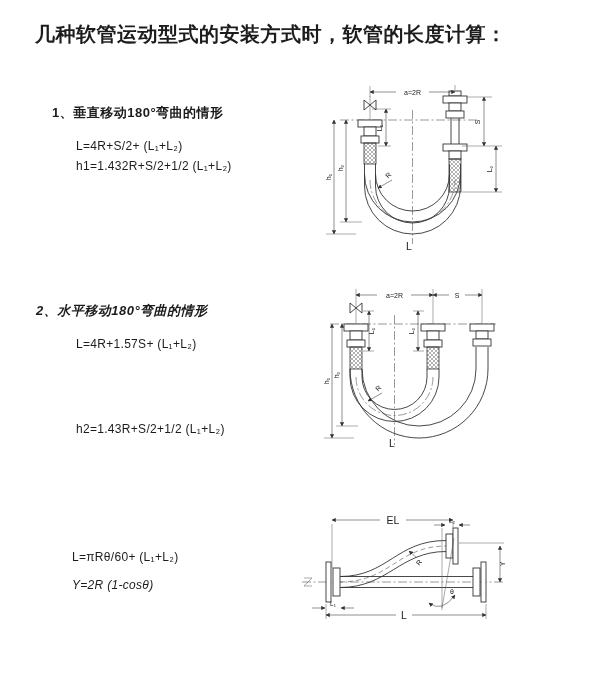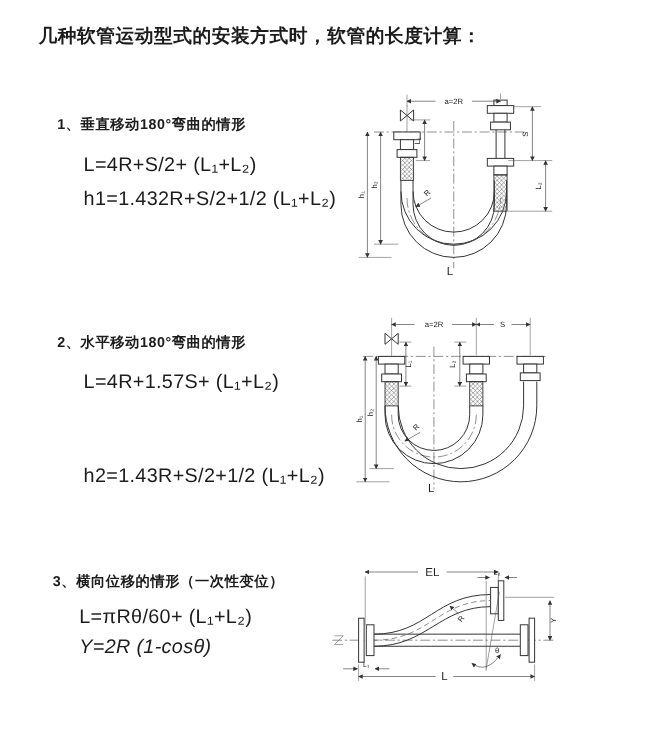--- a/index.html
+++ b/index.html
@@ -1,21 +1,21 @@
 <!DOCTYPE html>
 <html><head>
 <meta charset="utf-8">
 <style>
   * { margin:0; padding:0; box-sizing:border-box; }
   html,body { width:600px; height:675px; background:#ffffff; overflow:hidden;
               font-family:"Liberation Sans","DejaVu Sans",sans-serif; color:#1c1c1c; }
   .page { position:relative; width:600px; height:675px; background:#fff; }
-  .doc-title { position:absolute; left:35px; top:21px; font-size:17px; font-weight:600; letter-spacing:0.5px; }
+  .doc-title { position:absolute; left:35px; top:21px; font-size:20px; font-weight:600; letter-spacing:0.5px; }
   .sec-heading { position:absolute; font-size:13px; font-weight:600; letter-spacing:0.5px; }
-  .formula { position:absolute; font-size:18px; font-weight:500; letter-spacing:0.3px; }
+  .formula { position:absolute; font-size:12px; font-weight:500; letter-spacing:0.3px; }
   svg { position:absolute; overflow:visible; }
   svg text { font-family:"Liberation Sans","DejaVu Sans",sans-serif; fill:#222; }
   .dlab { font-size:7px; }
   .dlab-sm { font-size:6.5px; }
   .dlab-lg { font-size:10.5px; }
   .draw { stroke:#333; stroke-width:0.9; fill:none; }
   .draw-f { stroke:#333; stroke-width:0.9; fill:#fff; }
   .dim { stroke:#444; stroke-width:0.6; fill:none; }
   .ext { stroke:#555; stroke-width:0.5; fill:none; }
   .cl { stroke:#555; stroke-width:0.6; fill:none; stroke-dasharray:9 2.5 2 2.5; }
@@ -23,27 +23,26 @@
 </style>
 </head>
 <body>
 
 <div class="page">
 
   <div class="doc-title">几种软管运动型式的安装方式时，软管的长度计算：</div>
 
   <div class="sec-heading" style="left:52px; top:104px;">1、垂直移动180°弯曲的情形</div>
   <div class="formula" style="left:76px; top:139px;">L=4R+S/2+ (L₁+L₂)</div>
-  <div class="formula" style="left:76px; top:170px;">h1=1.432R+S/2+1/2 (L₁+L₂)</div>
-
-  <div class="sec-heading" style="left:52px; top:302px;">2、水平移动180°弯曲的情形</div>
+  <div class="formula" style="left:76px; top:159px;">h1=1.432R+S/2+1/2 (L₁+L₂)</div>
+
+  <div class="sec-heading" style="left:36px; top:302px;font-style:italic;">2、水平移动180°弯曲的情形</div>
   <div class="formula" style="left:76px; top:337px;">L=4R+1.57S+ (L₁+L₂)</div>
   <div class="formula" style="left:76px; top:396px;margin-top:26px;">h2=1.43R+S/2+1/2 (L₁+L₂)</div>
 
-  <div class="sec-heading" style="left:48px; top:520px;">3、横向位移的情形（一次性变位）</div>
   <div class="formula" style="left:72px; top:550px;">L=πRθ/60+ (L₁+L₂)</div>
   <div class="formula" style="left:72px; top:578px;font-style:italic;">Y=2R (1-cosθ)</div>
 
   <svg style="left:312px; top:76px;" width="288" height="182" viewBox="0 0 288 182">
     <defs>
       <marker id="m1" viewBox="0 0 10 10" refX="9" refY="5" markerWidth="7" markerHeight="7" orient="auto-start-reverse">
         <path d="M0,0 L10,5 L0,10 z" fill="#333"></path>
       </marker>
       <pattern id="br1" width="4" height="4" patternUnits="userSpaceOnUse">
         <path d="M0,0 L4,4 M4,0 L0,4" stroke="#666" stroke-width="0.5"></path>

